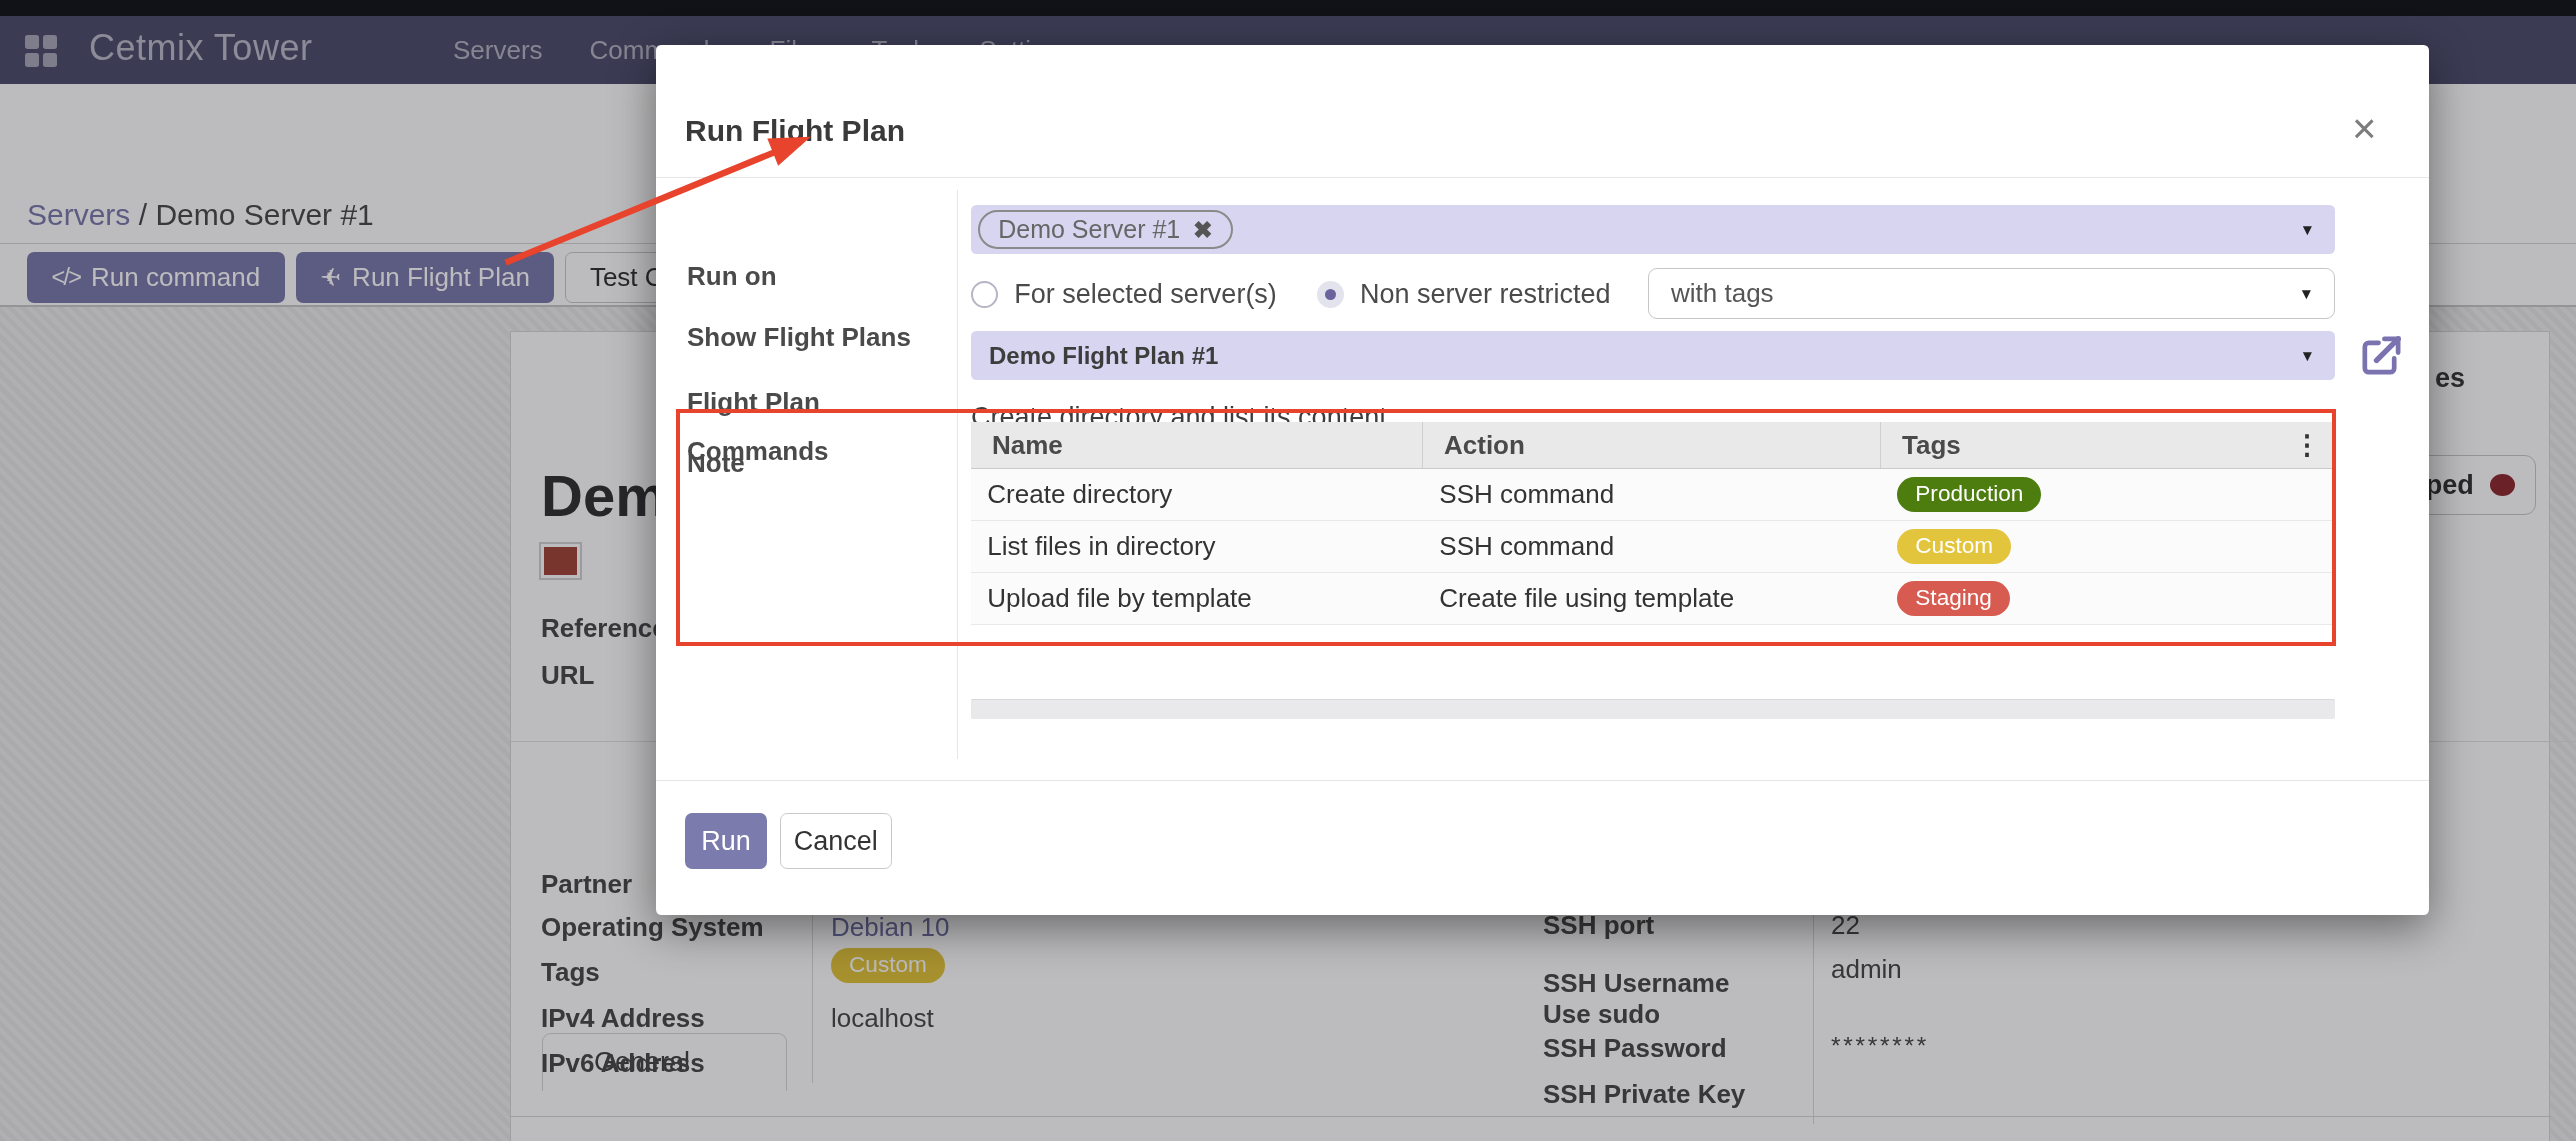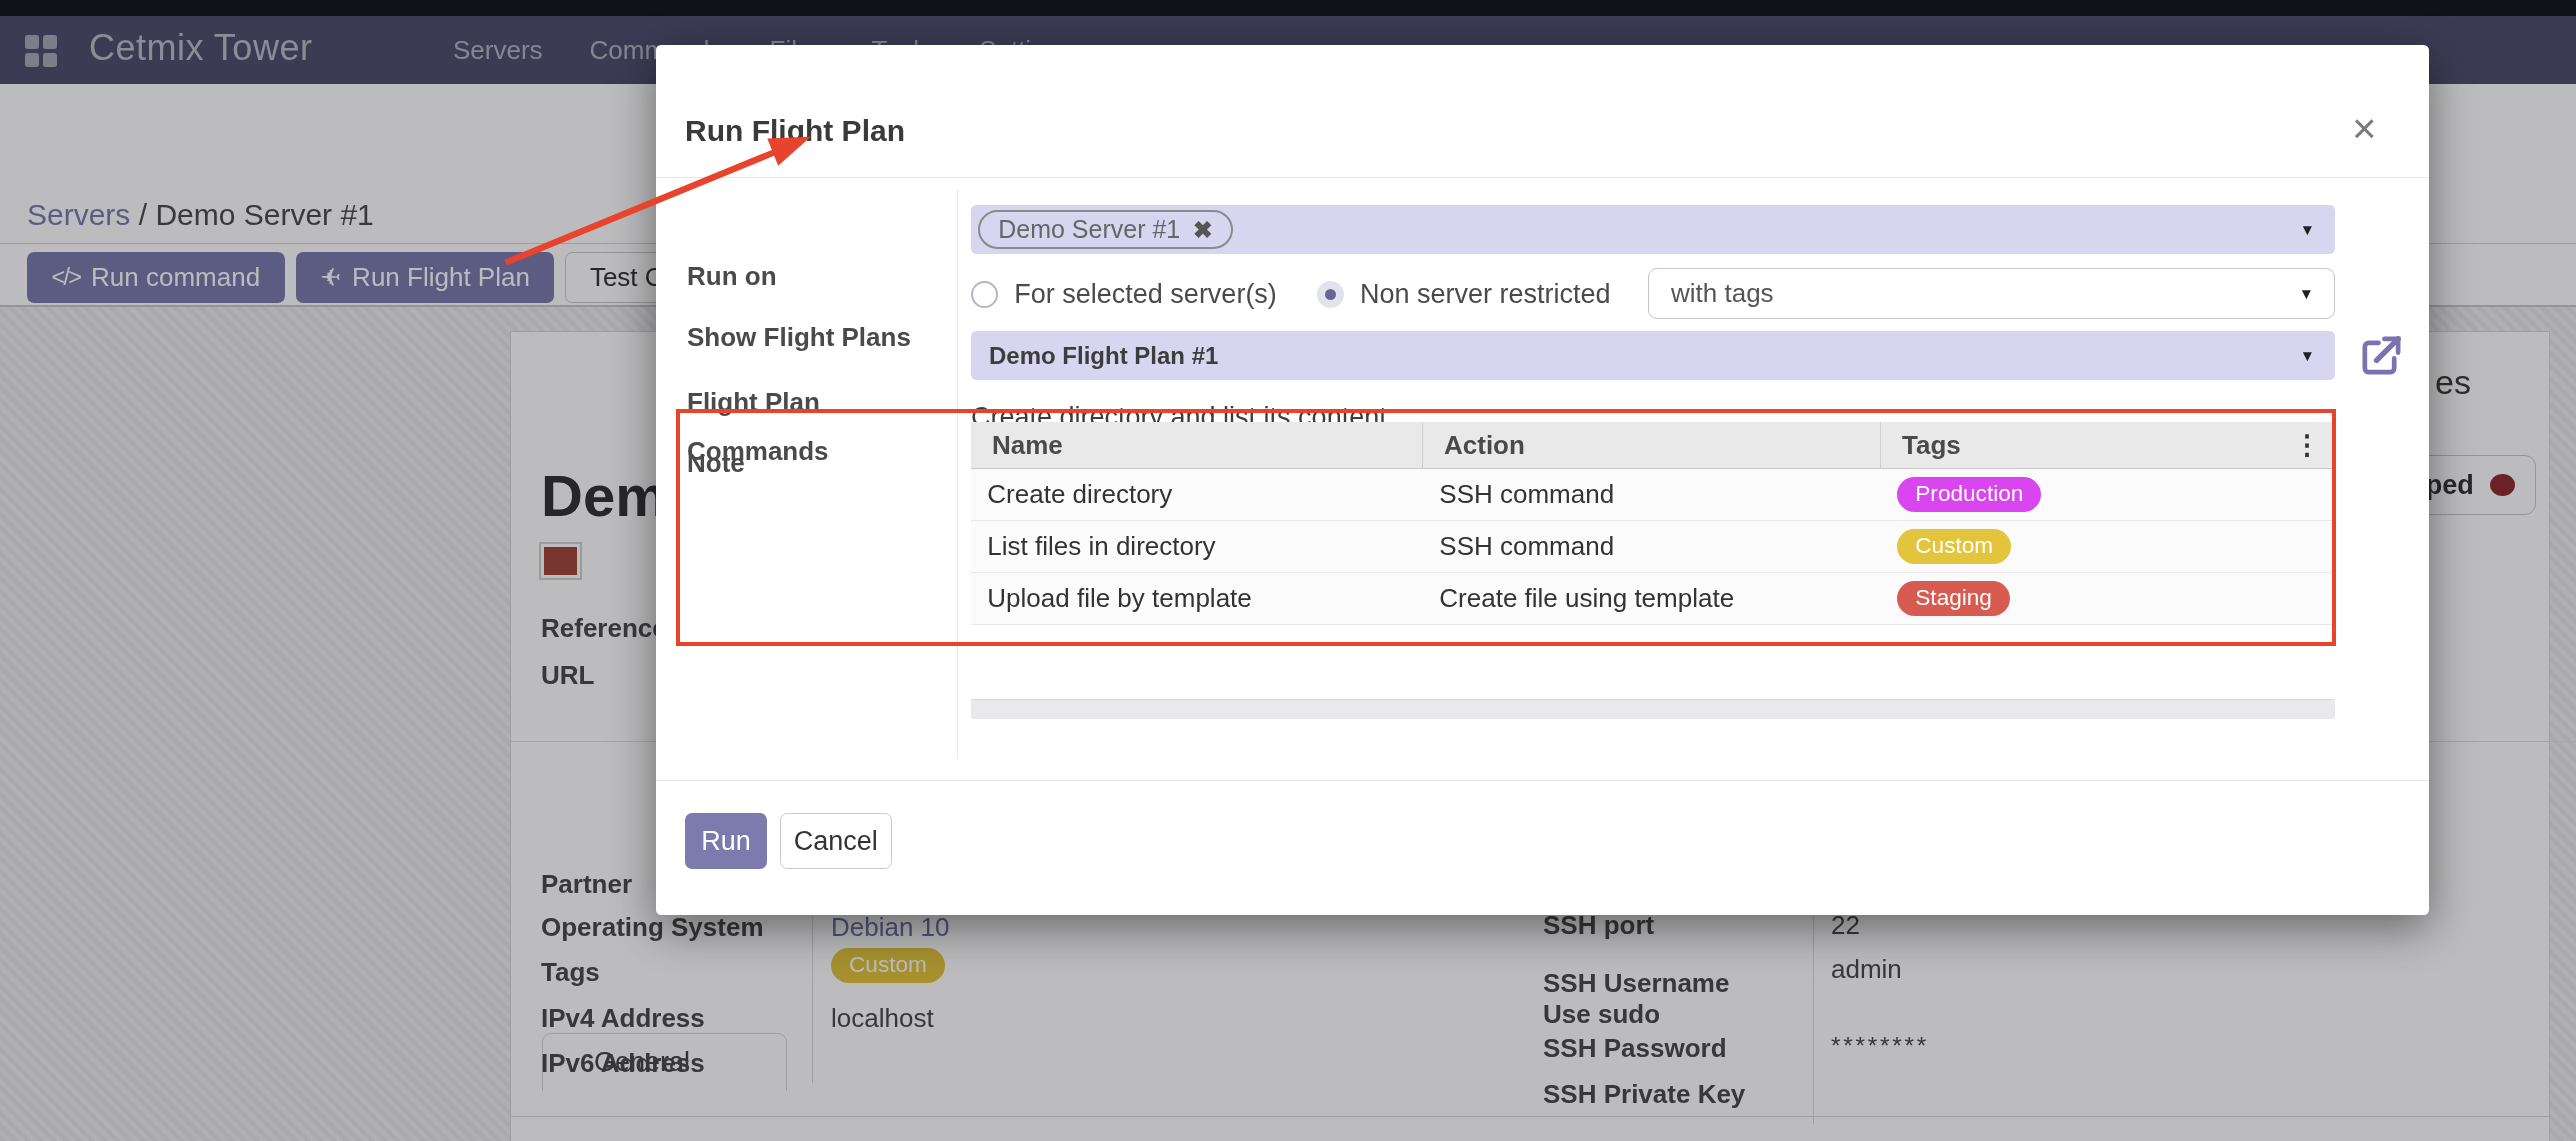--- a/index.html
+++ b/index.html
@@ -31,21 +31,21 @@
   .strip-btns{left:27px;top:252px;display:flex;gap:11px;}
   .strip-btns .btn{height:51px;padding:0 23.5px;gap:11px;}
   .icon-code{font-size:23.5px;letter-spacing:-1.8px;}
   .icon-plane{display:inline-block;transform:scaleX(-1);font-size:25px;}
   .content{left:0;top:305px;width:2576px;height:836px;border-top:2.7px solid #c9c9c9;
     background:
       repeating-linear-gradient(45deg,#e7e7e7 0 4.5px,#efefef 4.5px 9px),
       repeating-linear-gradient(-45deg,rgba(255,255,255,.35) 0 4.5px,rgba(0,0,0,0) 4.5px 9px),#ececec;}
   .sheet{left:510px;top:23.5px;width:2040px;height:815px;background:#fff;border:1.8px solid #d7d7d7;}
   .sheet-divider{left:0;top:409px;width:2576px;border-top:1.8px solid #e2e2e2;}
-  .clip-es{left:2435px;top:361px;font-size:34px;font-weight:400;color:#3c3c3c;}
+  .clip-es{left:2435px;top:361px;font-size:27px;font-weight:700;color:#3c3c3c;}
   .status-box{left:2353px;top:453px;width:183px;height:60px;border:1.8px solid #c9c9c9;
               border-radius:11px;background:#fff;display:flex;align-items:center;
               justify-content:flex-end;gap:16.3px;padding-right:20px;}
   .status-box .lbl{font-size:27px;font-weight:700;color:#333;}
   .status-dot{width:25px;height:22px;border-radius:50%;}
   .server-title{left:541px;top:460px;font-size:58px;font-weight:600;color:#333;}
   .swatch{left:539px;top:541px;width:43px;height:38px;border:2.7px solid #d2d2d2;background:#fff;padding:2.7px;}
   .swatch span{display:block;width:100%;height:100%;}
   .fldlabel{font-size:26px;font-weight:700;color:#4a4a4a;}
   .fldvalue{font-size:26px;color:#4a4a4a;}
@@ -256,21 +256,21 @@
     <div class="abs tbl">
       <div class="thead">
         <div class="th th1">Name</div>
         <div class="th th2">Action</div>
         <div class="th th3">Tags</div>
         <div class="tdots">⋮</div>
       </div>
       <div class="trow">
         <div class="td1">Create directory</div>
         <div class="td2">SSH command</div>
-        <div class="td3"><span class="badge" style="background: #d946ef;">Production</span></div>
+        <div class="td3"><span class="badge" style="background: #4d7c0f;">Production</span></div>
       </div>
       <div class="trow">
         <div class="td1">List files in directory</div>
         <div class="td2">SSH command</div>
         <div class="td3"><span class="badge" style="background: rgb(226, 197, 60);">Custom</span></div>
       </div>
       <div class="trow">
         <div class="td1">Upload file by template</div>
         <div class="td2">Create file using template</div>
         <div class="td3"><span class="badge" style="background: rgb(215, 91, 80);">Staging</span></div>

